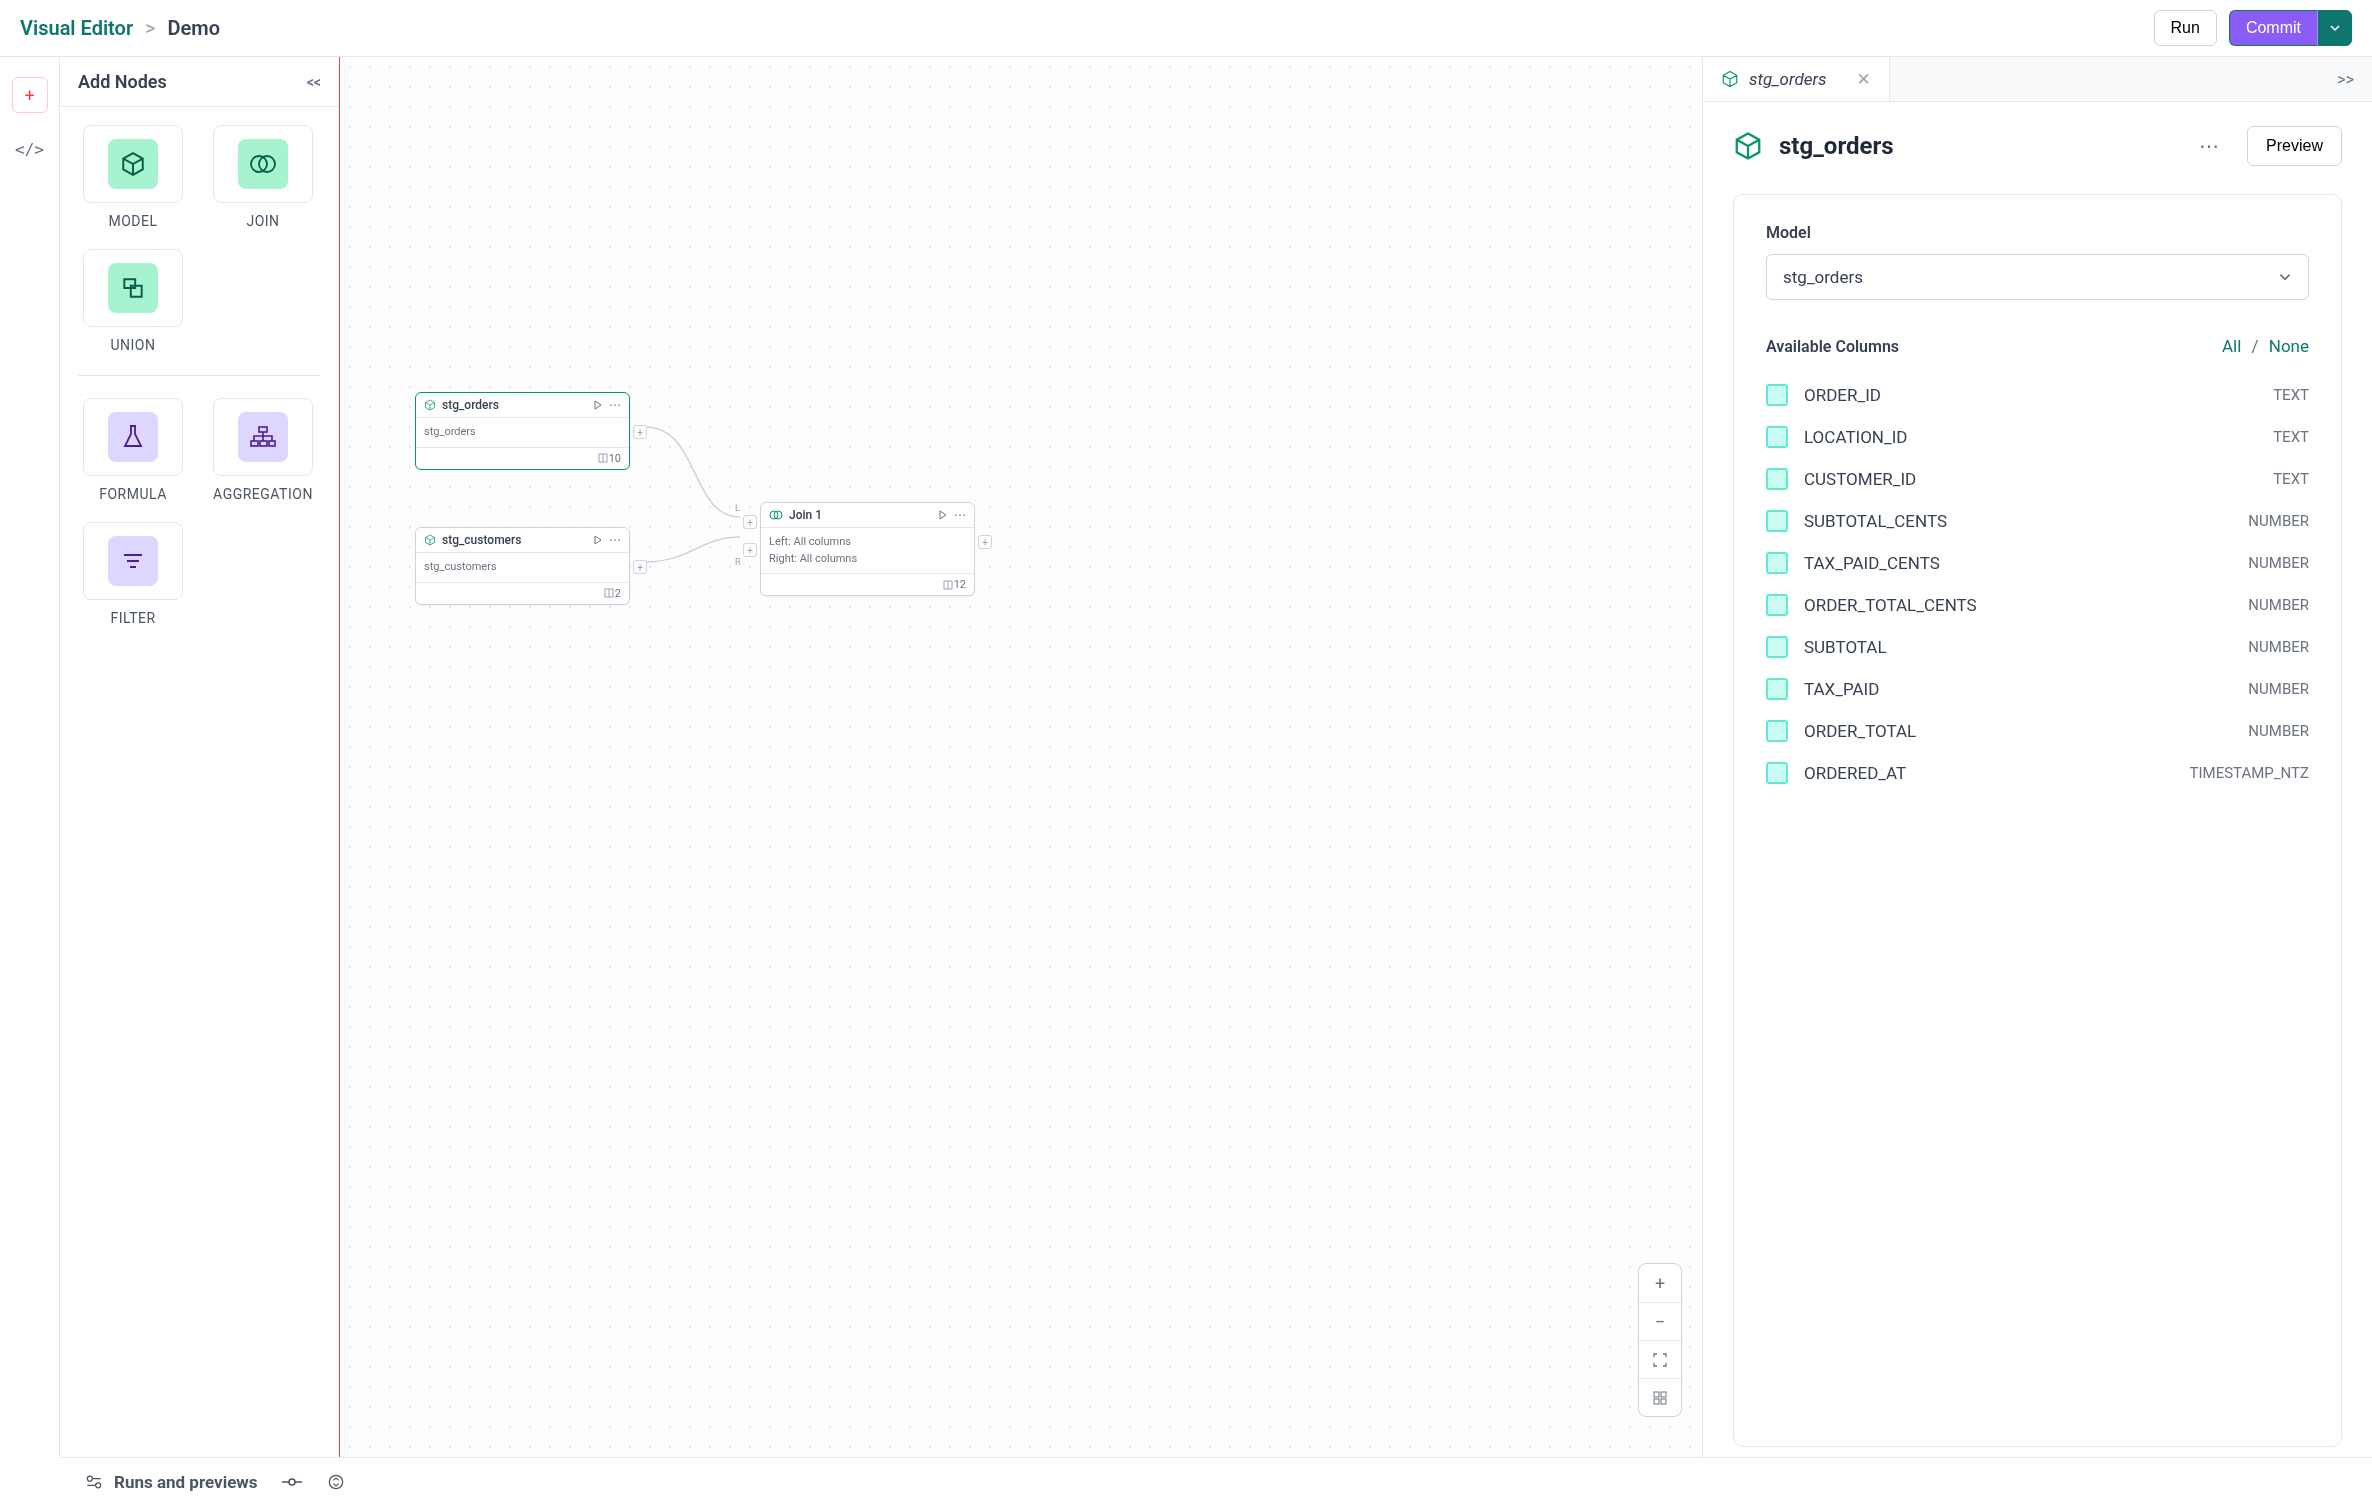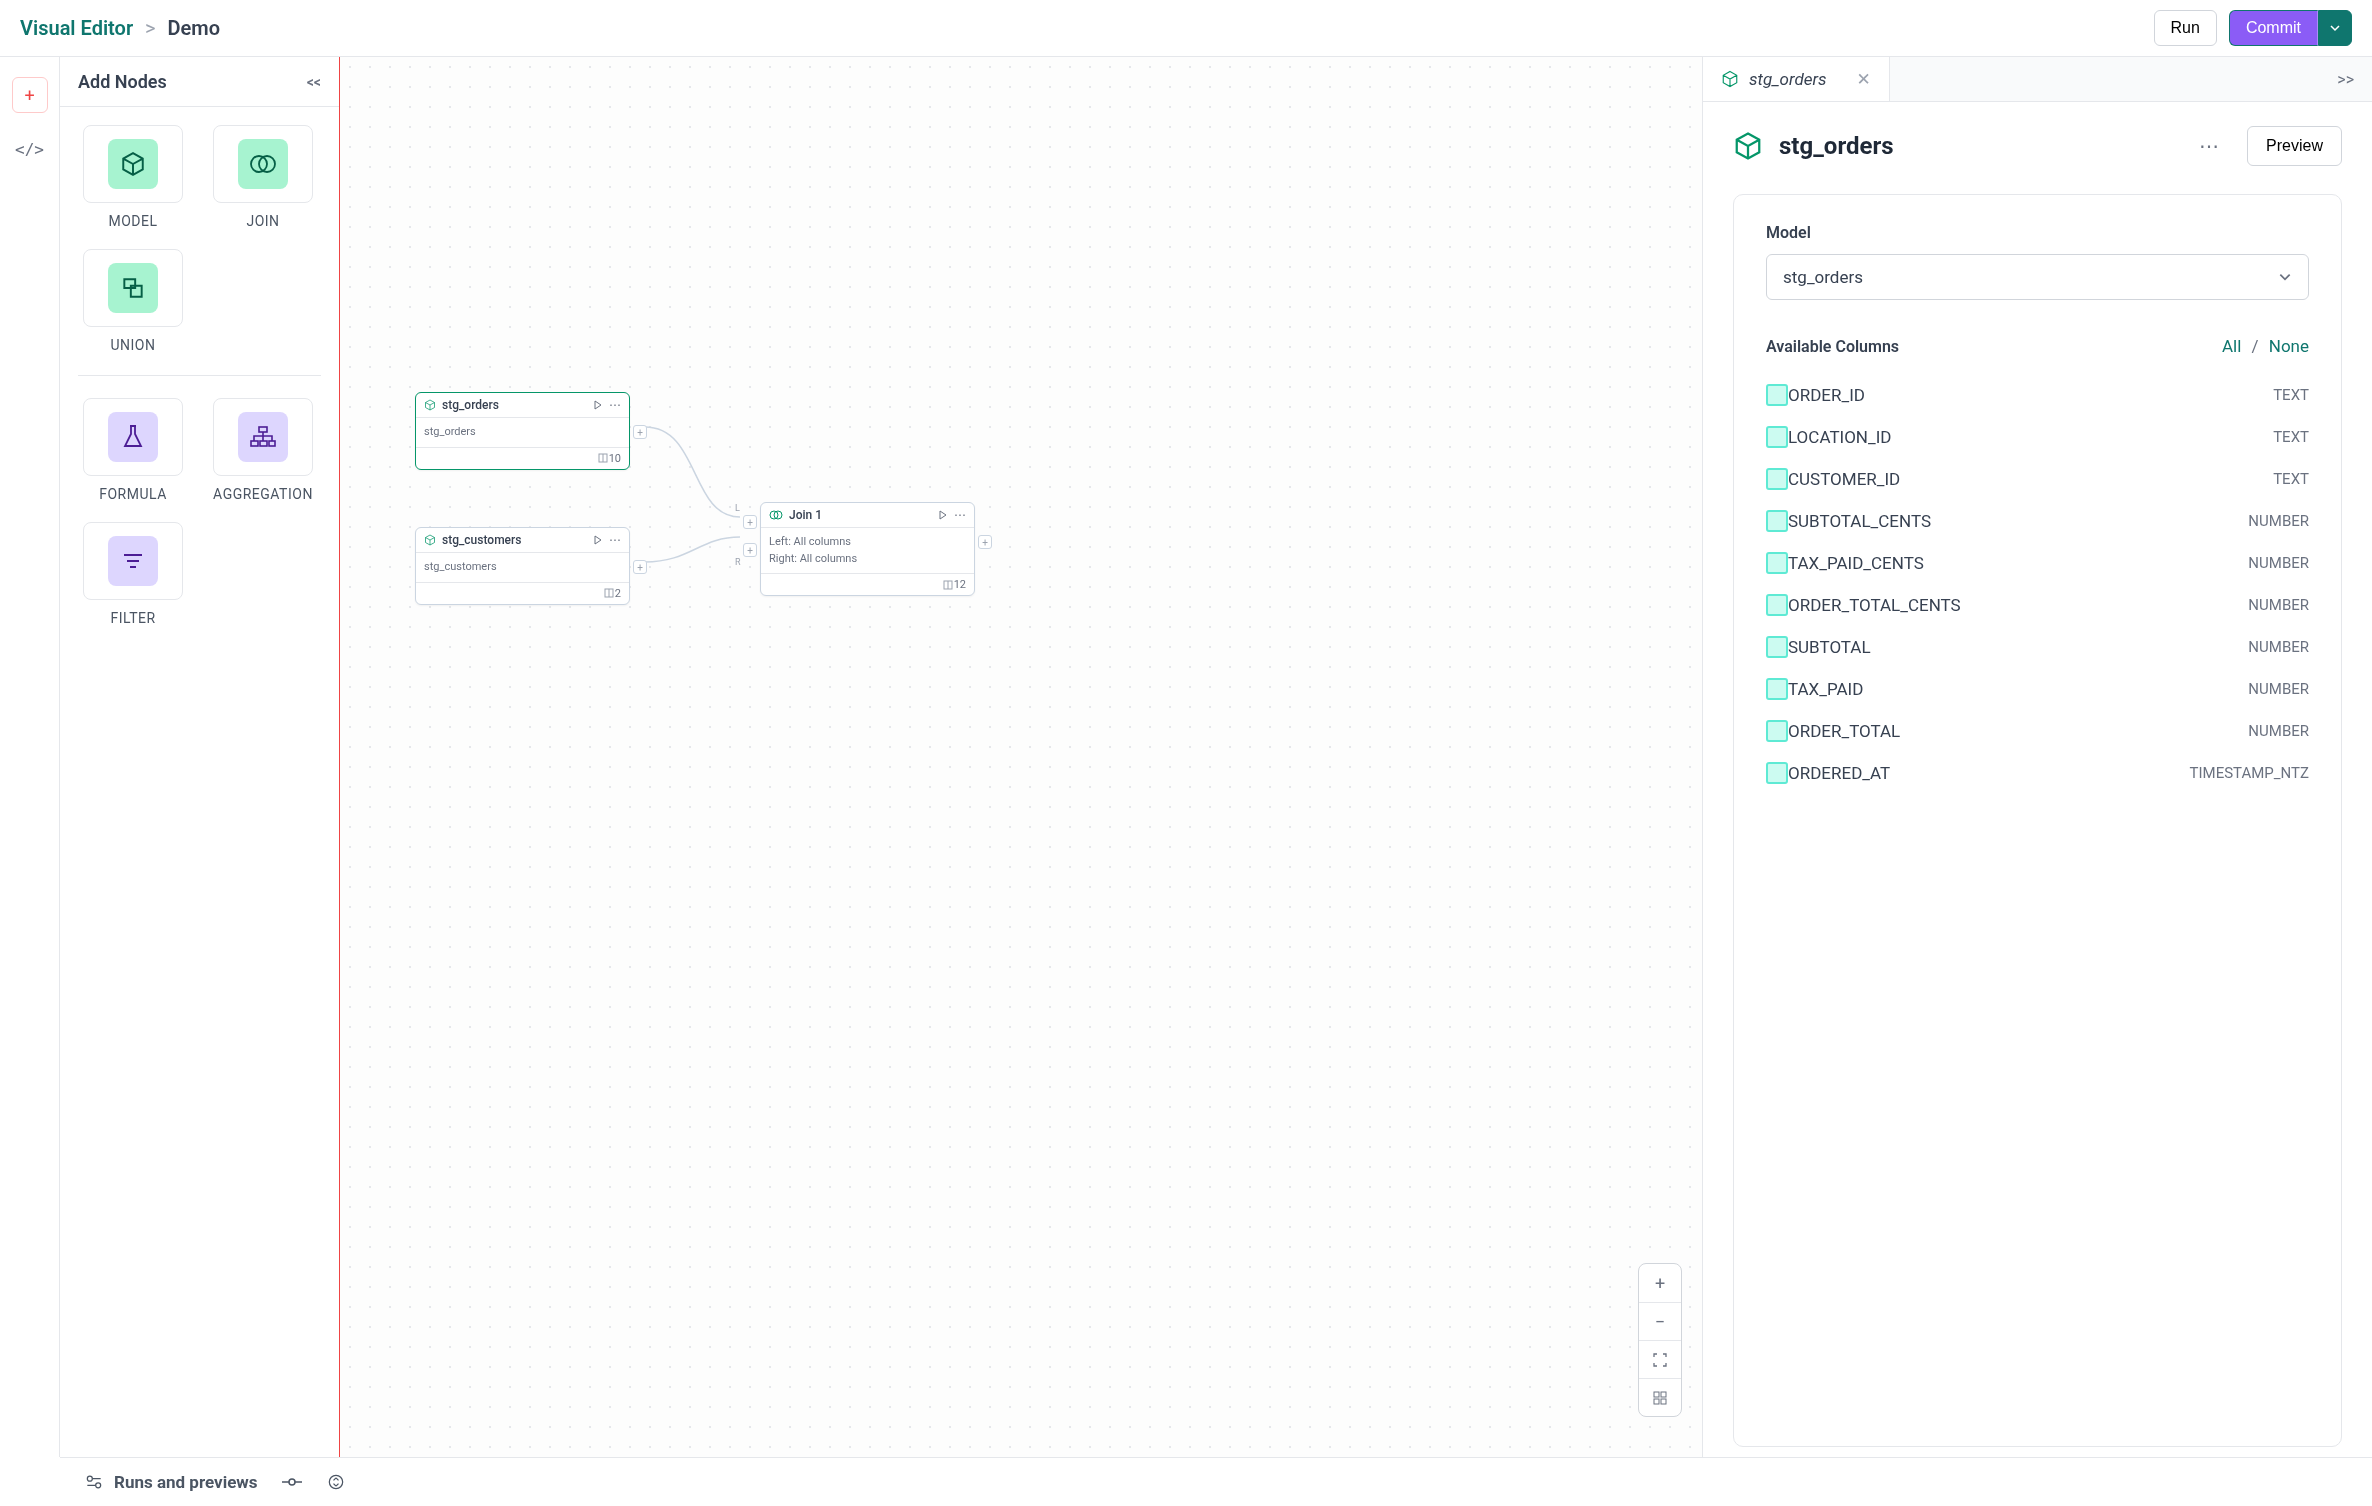--- a/index.html
+++ b/index.html
@@ -211,21 +211,21 @@
   border:1px solid #d1d5db; border-radius:6px;
   padding:12px 16px;
   display:flex; justify-content:space-between; align-items:center;
   font-size:17px; color:#374151; cursor:pointer;
   margin-bottom: 36px;
 }
 .cols-head { display:flex; justify-content:space-between; align-items:center; margin-bottom:18px;}
 .cols-head .lbl { font-size:16px; font-weight:600; color:#374151;}
 .cols-head .acts { font-size:17px; color:#0f766e;}
 .cols-head .acts .sep { color:#6b7280; margin:0 6px;}
-.col-row { display:flex; align-items:center; padding:10px 0; justify-content:space-between;}
+.col-row { display:flex; align-items:center; padding:10px 0; gap:16px;justify-content:space-between;}
 .col-row .cb {
   width:22px; height:22px; border:2px solid #5eead4; background:#ccfbf1; border-radius:3px;
 }
 .col-row .name { flex:1; font-size:17px; color:#374151;}
 .col-row .type { font-size:15px; color:#6b7280;}
 
 
 .footer {
   border-top:1px solid #e5e7eb;
   padding:14px 24px;

